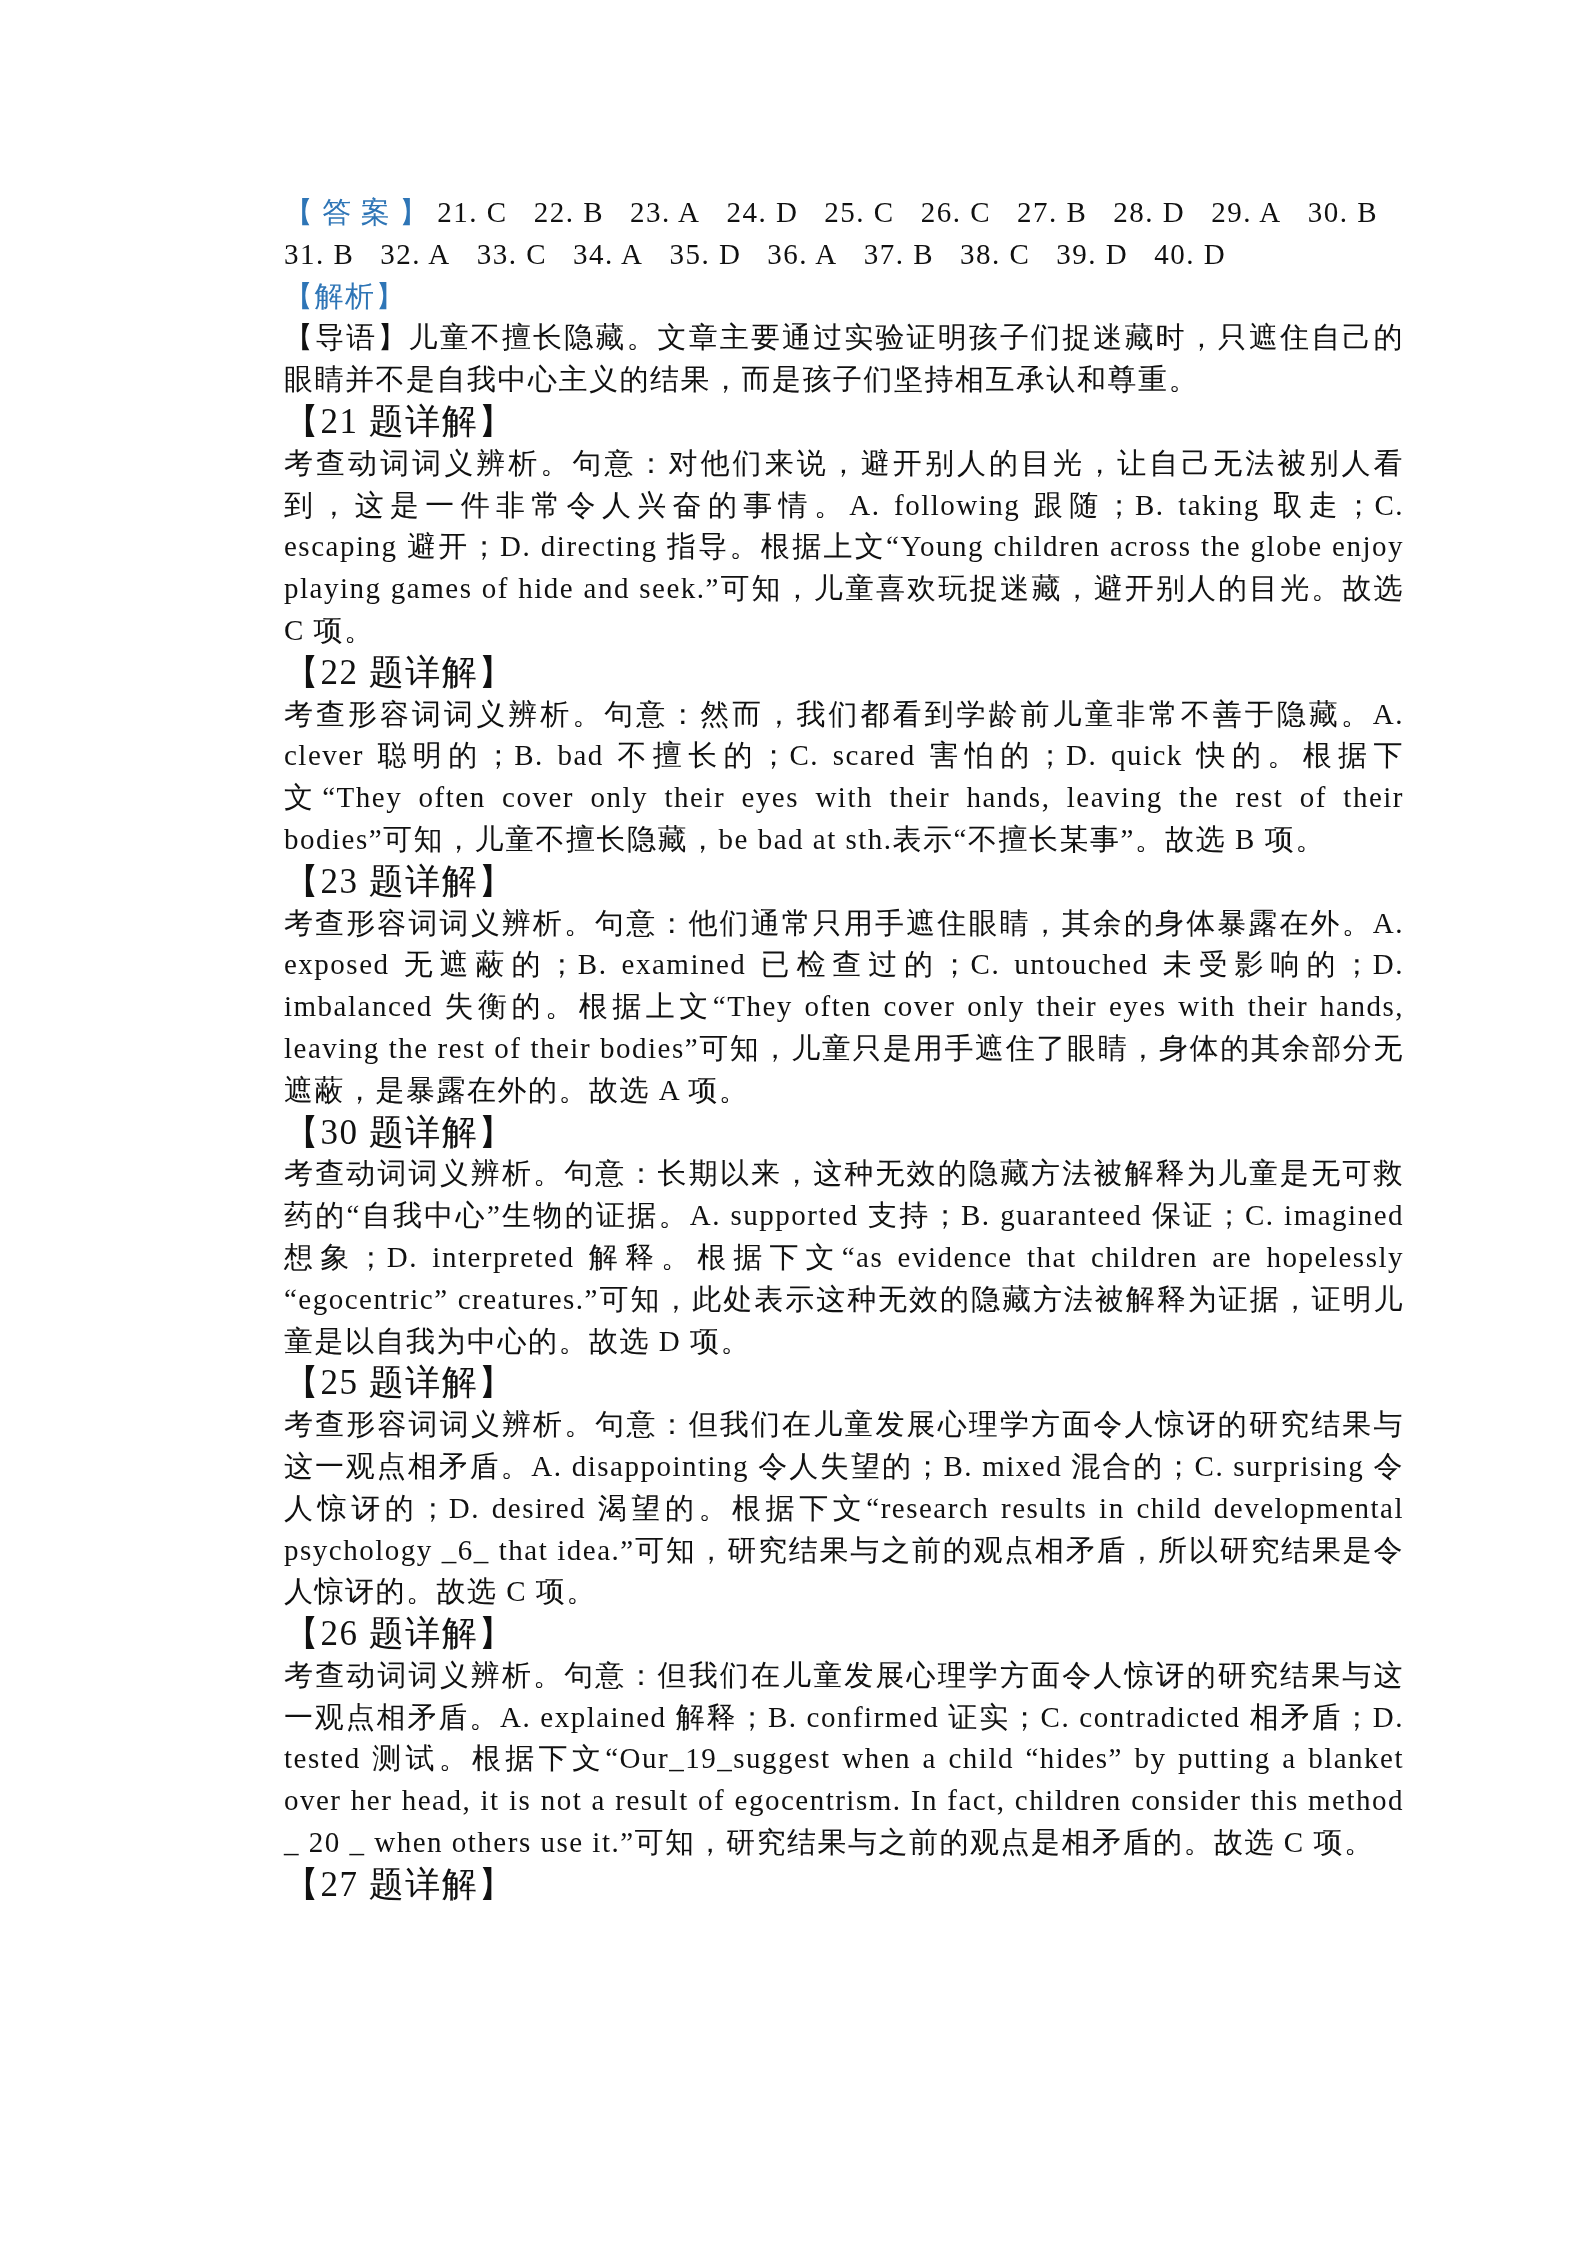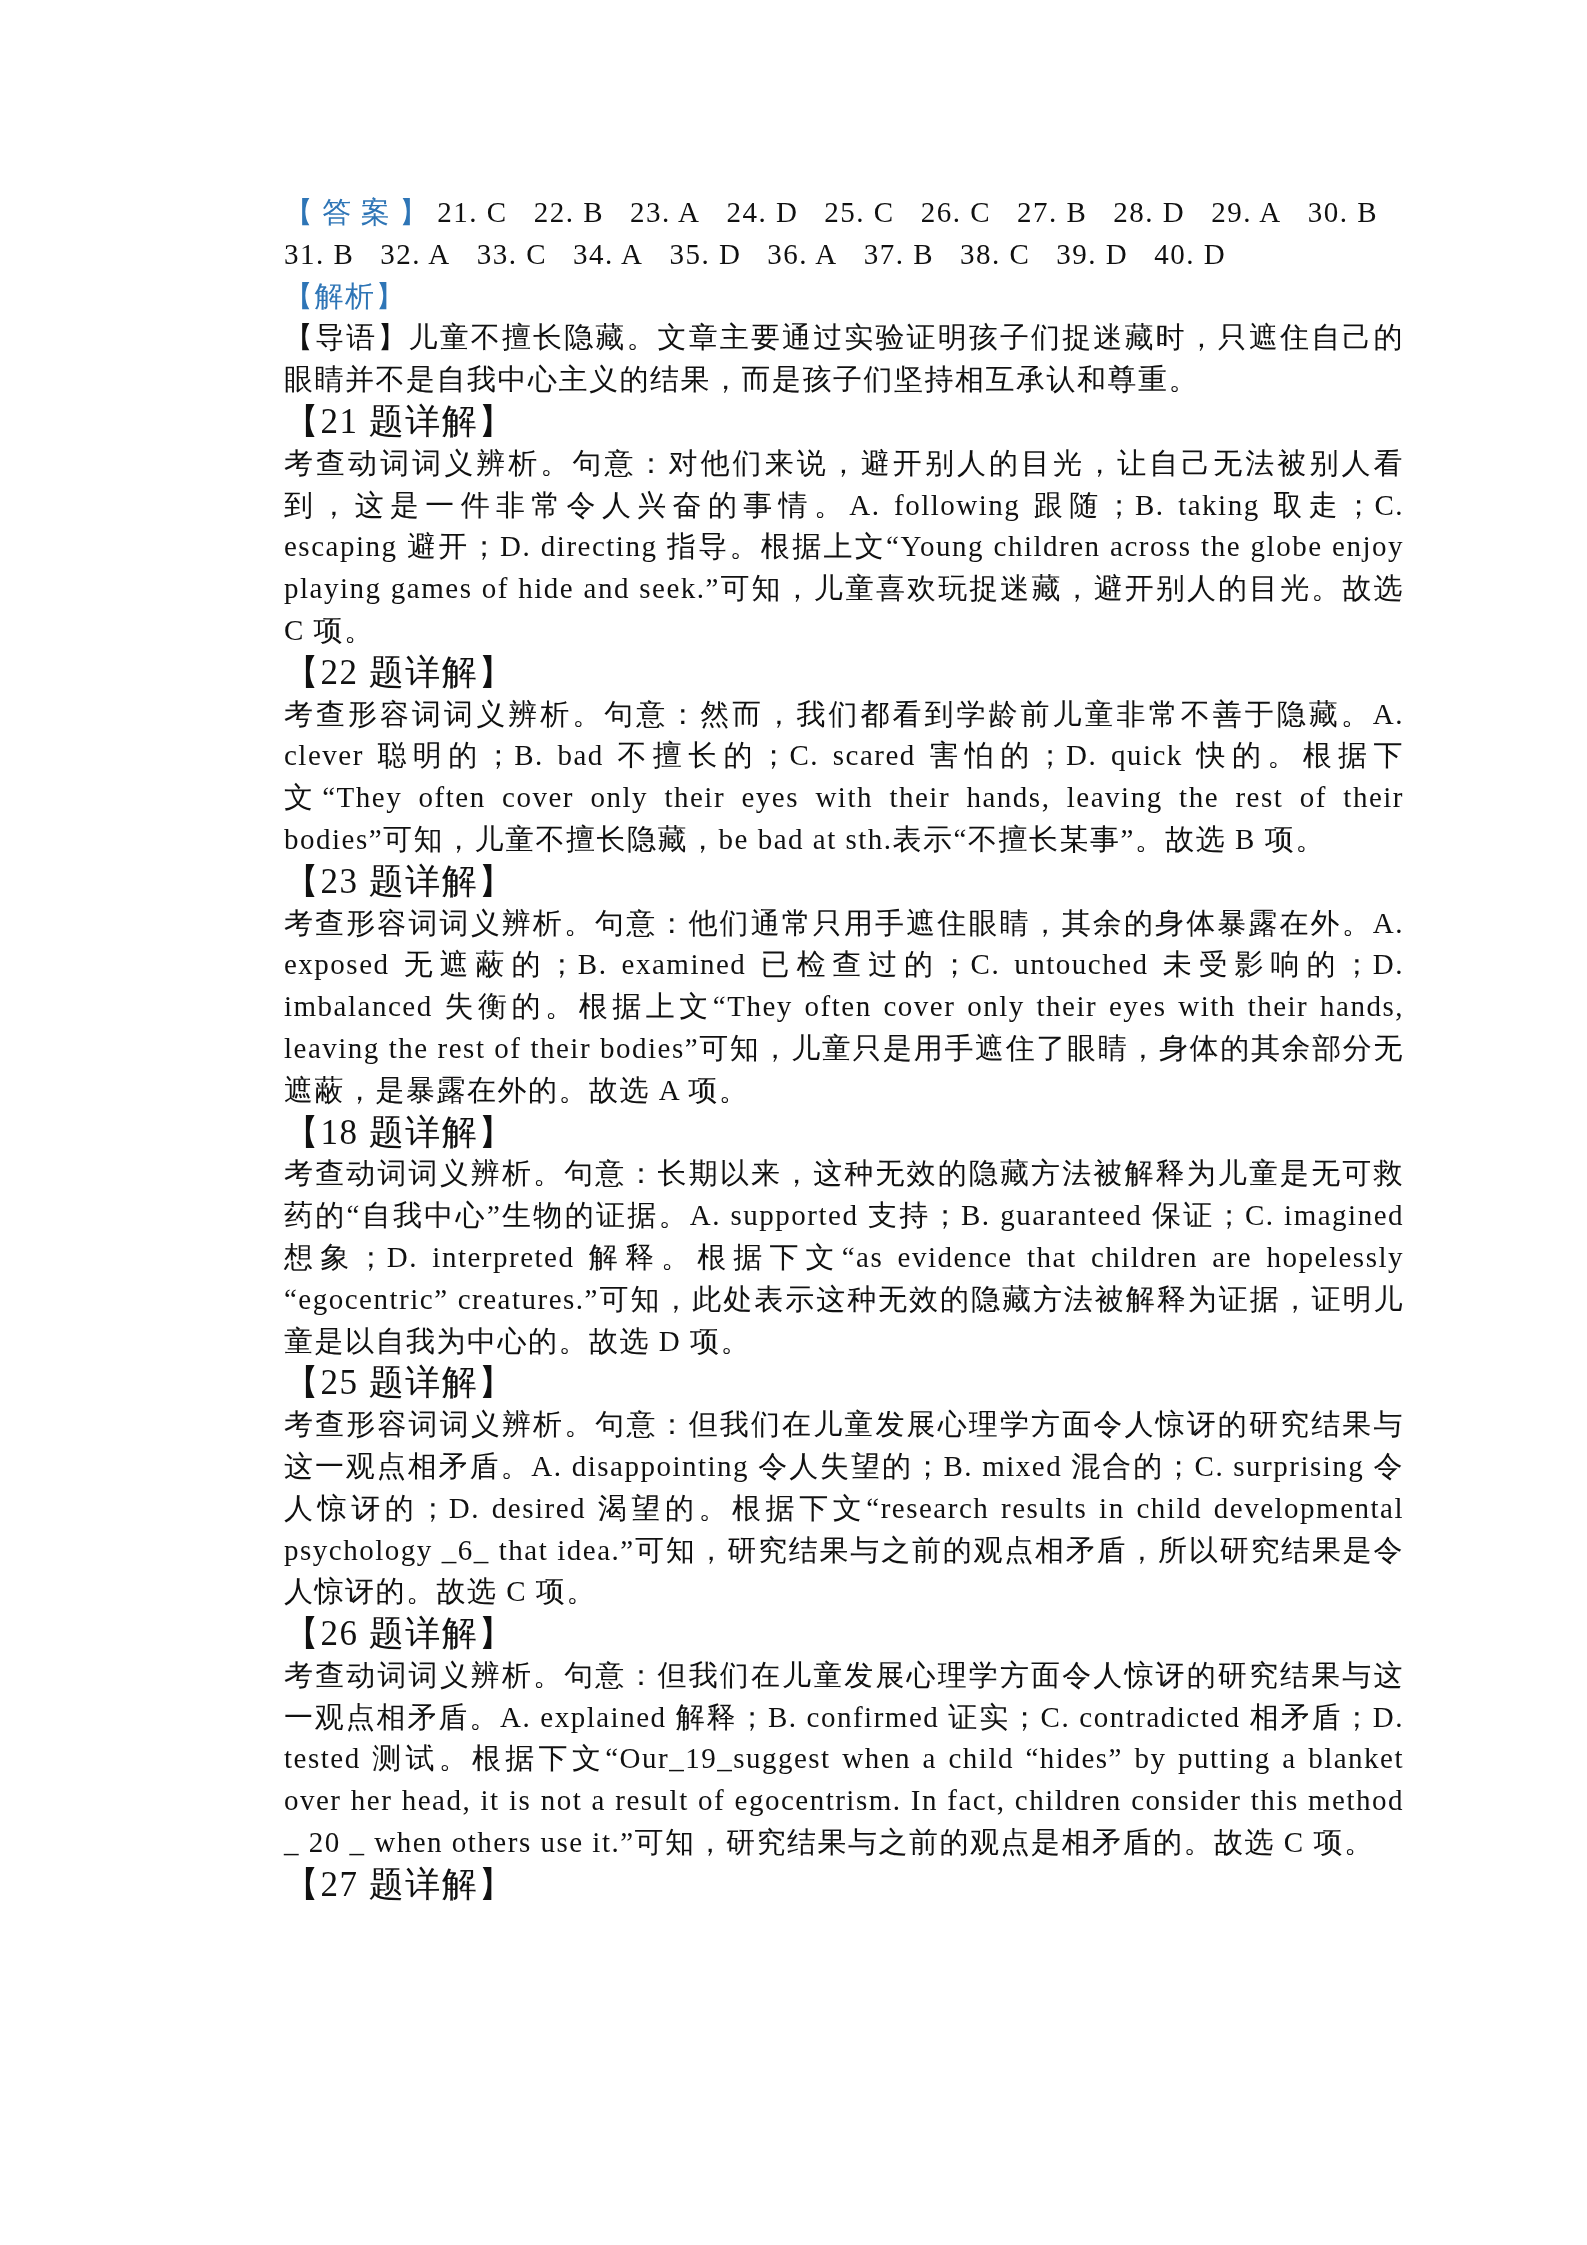--- a/index.html
+++ b/index.html
@@ -78,21 +78,21 @@
     <h3 class="heading">【22 题详解】</h3>
     <p class="para">考查形容词词义辨析。句意：然而，我们都看到学龄前儿童非常不善于隐藏。A. clever 聪明的；B. bad 不擅长的；C. scared 害怕的；D. quick 快的。根据下文“They often cover only their eyes with their hands, leaving the rest of their bodies”可知，儿童不擅长隐藏，be bad at sth.表示“不擅长某事”。故选 B 项。</p>
   </div>
 
   <div class="section">
     <h3 class="heading">【23 题详解】</h3>
     <p class="para">考查形容词词义辨析。句意：他们通常只用手遮住眼睛，其余的身体暴露在外。A. exposed 无遮蔽的；B. examined 已检查过的；C. untouched 未受影响的；D. imbalanced 失衡的。根据上文“They often cover only their eyes with their hands, leaving the rest of their bodies”可知，儿童只是用手遮住了眼睛，身体的其余部分无遮蔽，是暴露在外的。故选 A 项。</p>
   </div>
 
   <div class="section">
-    <h3 class="heading">【18 题详解】</h3>
+    <h3 class="heading">【30 题详解】</h3>
     <p class="para">考查动词词义辨析。句意：长期以来，这种无效的隐藏方法被解释为儿童是无可救药的“自我中心”生物的证据。A. supported 支持；B. guaranteed 保证；C. imagined 想象；D. interpreted 解释。根据下文“as evidence that children are hopelessly “egocentric” creatures.”可知，此处表示这种无效的隐藏方法被解释为证据，证明儿童是以自我为中心的。故选 D 项。</p>
   </div>
 
   <div class="section">
     <h3 class="heading">【25 题详解】</h3>
     <p class="para">考查形容词词义辨析。句意：但我们在儿童发展心理学方面令人惊讶的研究结果与这一观点相矛盾。A. disappointing 令人失望的；B. mixed 混合的；C. surprising 令人惊讶的；D. desired 渴望的。根据下文“research results in child developmental psychology _6_ that idea.”可知，研究结果与之前的观点相矛盾，所以研究结果是令人惊讶的。故选 C 项。</p>
   </div>
 
   <div class="section">
     <h3 class="heading">【26 题详解】</h3>

